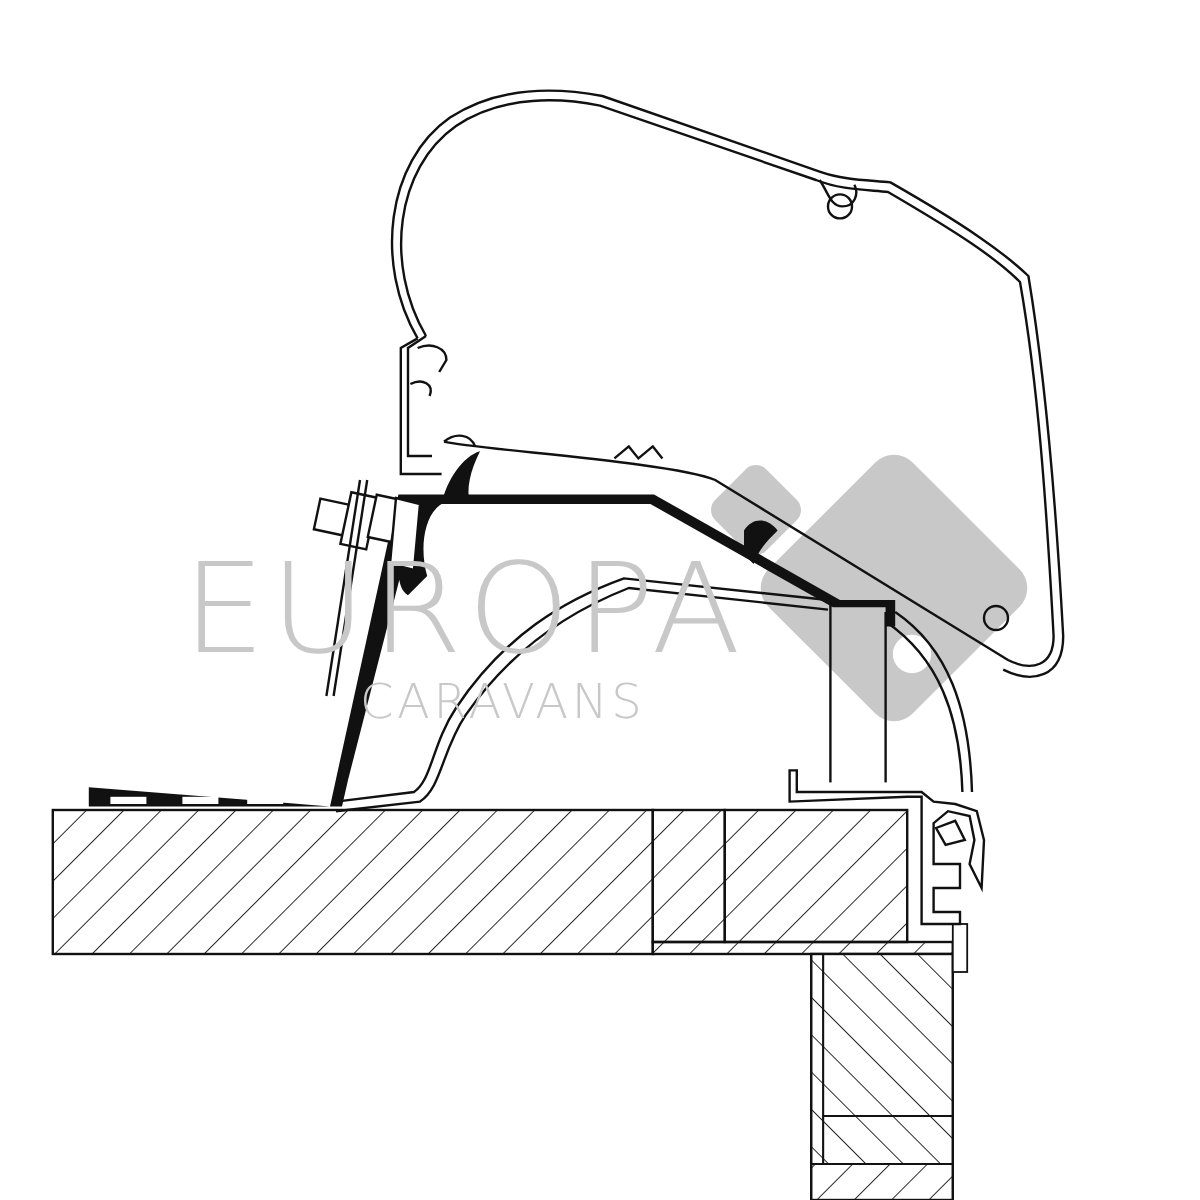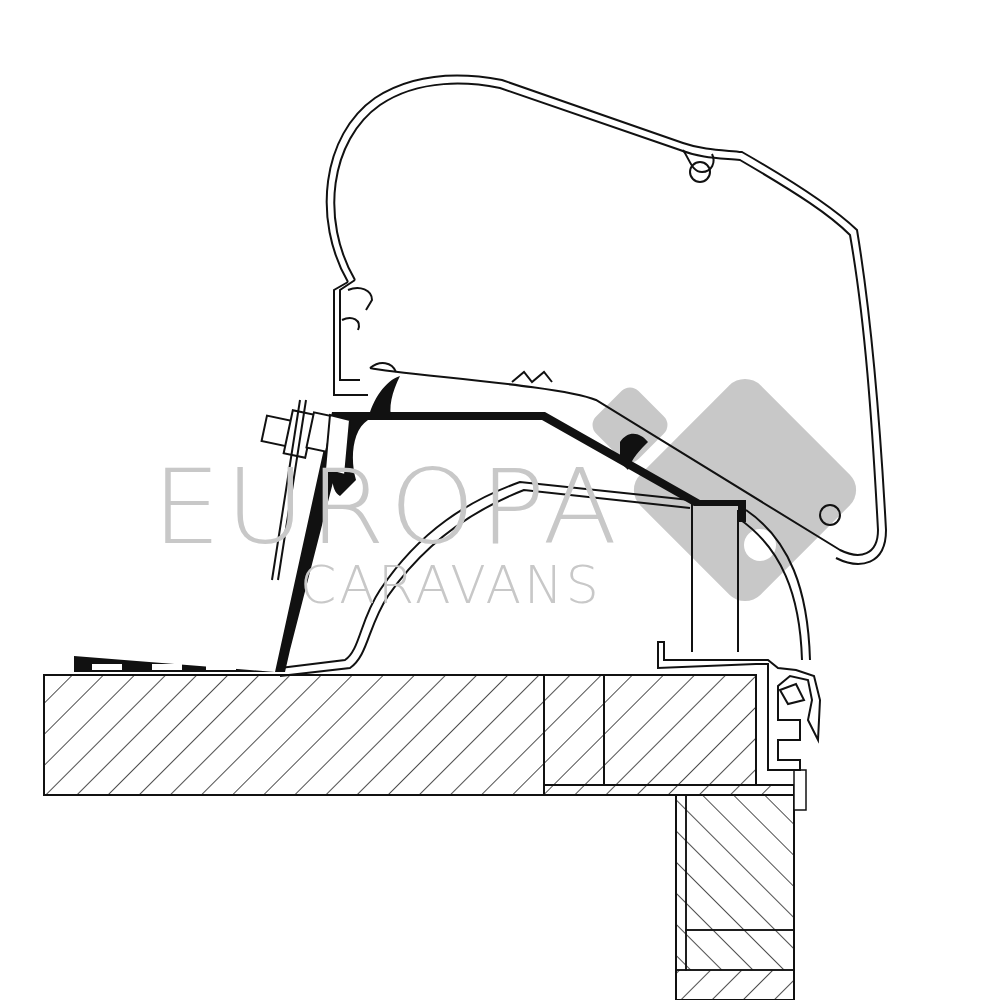--- a/index.html
+++ b/index.html
@@ -1,20 +1,20 @@
 <!DOCTYPE html>
 <html><head>
 <meta charset="utf-8">
 <style>
   html,body{margin:0;padding:0;background:#ffffff;}
   body{width:1000px;height:1000px;position:relative;overflow:hidden;font-family:"Liberation Sans",sans-serif;}
   #canvas{position:absolute;left:0;top:0;width:1000px;height:1000px;}
   .wm{position:absolute;color:#c8c8c8;font-family:"DejaVu Sans",sans-serif;font-weight:200;letter-spacing:2px;pointer-events:none;}
   #wm-line1{left:152px;top:455px;font-size:104px;line-height:104px;letter-spacing:4px;transform:scaleX(1.05);transform-origin:left top;}
-  #wm-line2{left:300px;top:555px;font-size:52px;line-height:60px;letter-spacing:3px;}
+  #wm-line2{left:300px;top:555px;font-size:40px;line-height:60px;letter-spacing:3px;}
 </style>
 </head>
 <body>
 
 <div id="canvas">
 <svg width="1000" height="1000" viewBox="0 0 1000 1000" xmlns="http://www.w3.org/2000/svg">
   <defs>
     <pattern id="hatch" patternUnits="userSpaceOnUse" width="22" height="22" patternTransform="rotate(45)">
       <line x1="0" y1="0" x2="0" y2="22" stroke="#222" stroke-width="1.6"></line>
     </pattern>

